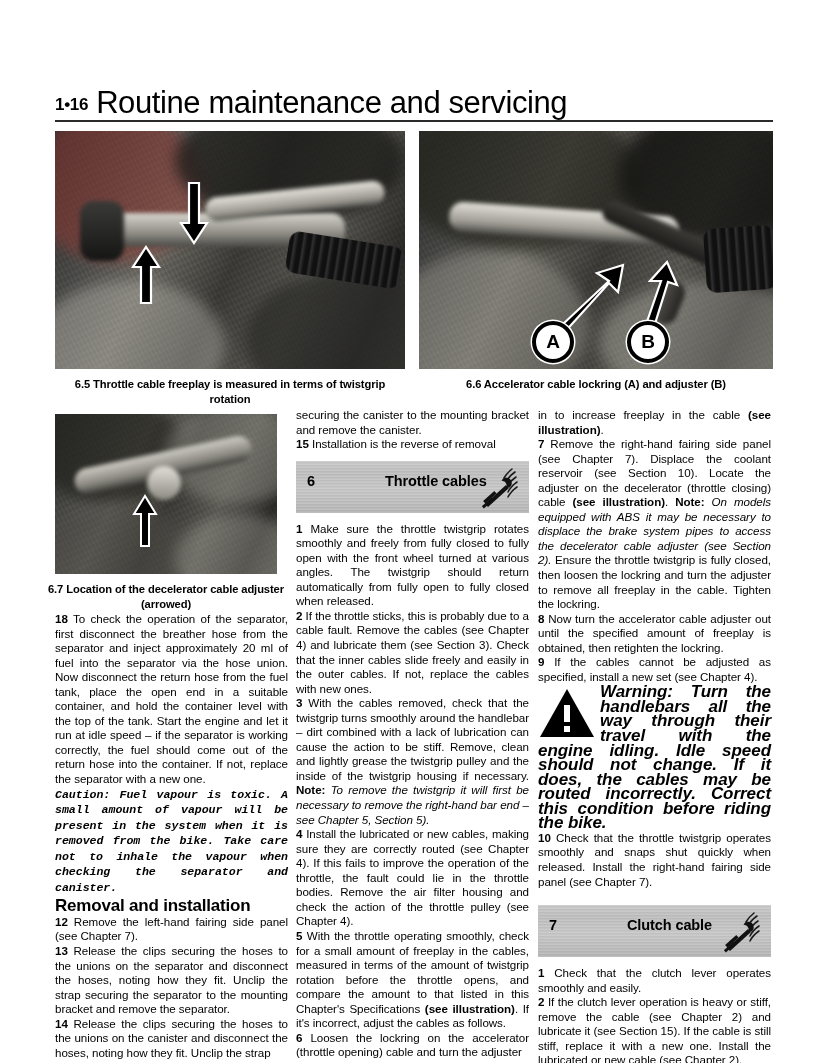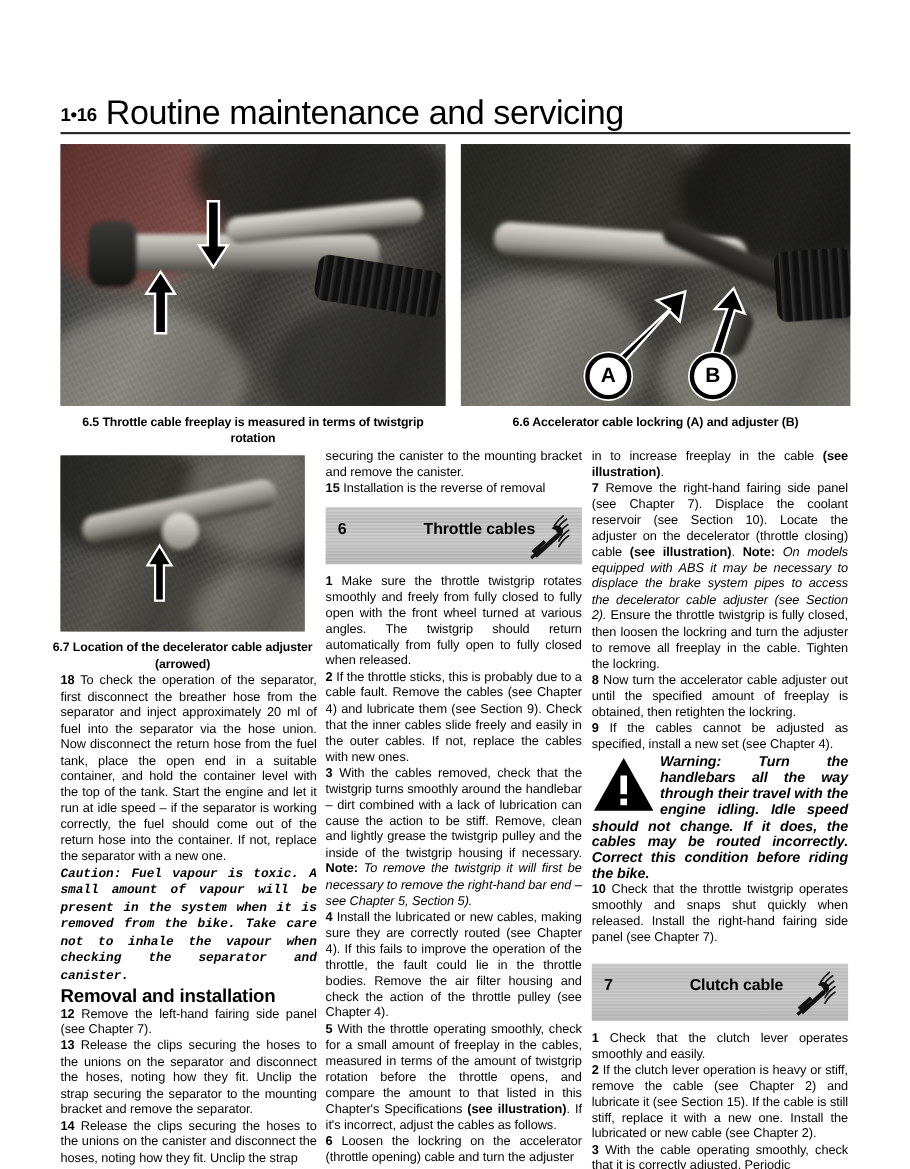--- a/index.html
+++ b/index.html
@@ -217,21 +217,21 @@
     position: absolute;
     left: 0;
     top: 2px;
     width: 58px;
     height: 52px;
   }
   .warn-text {
     font-weight: bold;
     font-style: italic;
     text-align: justify;
-    font-size: 13px;
+    font-size: 17px;
     line-height: 14.55px;
   }
   .warn-indent {
     float: left;
     width: 62px;
     height: 54px;
   }
 </style>
 </head>
 <body>
@@ -353,21 +353,21 @@
         </g>
       </svg>
     </div>
 
     <p>
       <span class="num">1</span>
       <span>Make sure the throttle twistgrip rotates smoothly and freely from fully closed to fully open with the front wheel turned at various angles. The twistgrip should return automatically from fully open to fully closed when released.</span>
     </p>
     <p>
       <span class="num">2</span>
-      <span>If the throttle sticks, this is probably due to a cable fault. Remove the cables (see Chapter 4) and lubricate them (see Section 9). Check that the inner cables slide freely and easily in the outer cables. If not, replace the cables with new ones.</span>
+      <span>If the throttle sticks, this is probably due to a cable fault. Remove the cables (see Chapter 4) and lubricate them (see Section 3). Check that the inner cables slide freely and easily in the outer cables. If not, replace the cables with new ones.</span>
     </p>
     <p>
       <span class="num">3</span>
       <span>With the cables removed, check that the twistgrip turns smoothly around the handlebar – dirt combined with a lack of lubrication can cause the action to be stiff. Remove, clean and lightly grease the twistgrip pulley and the inside of the twistgrip housing if necessary. </span><span class="bold">Note:</span><span class="ital"> To remove the twistgrip it will first be necessary to remove the right-hand bar end – see Chapter 5, Section 5).</span>
     </p>
     <p>
       <span class="num">4</span>
       <span>Install the lubricated or new cables, making sure they are correctly routed (see Chapter 4). If this fails to improve the operation of the throttle, the fault could lie in the throttle bodies. Remove the air filter housing and check the action of the throttle pulley (see Chapter 4).</span>
     </p>
     <p>

